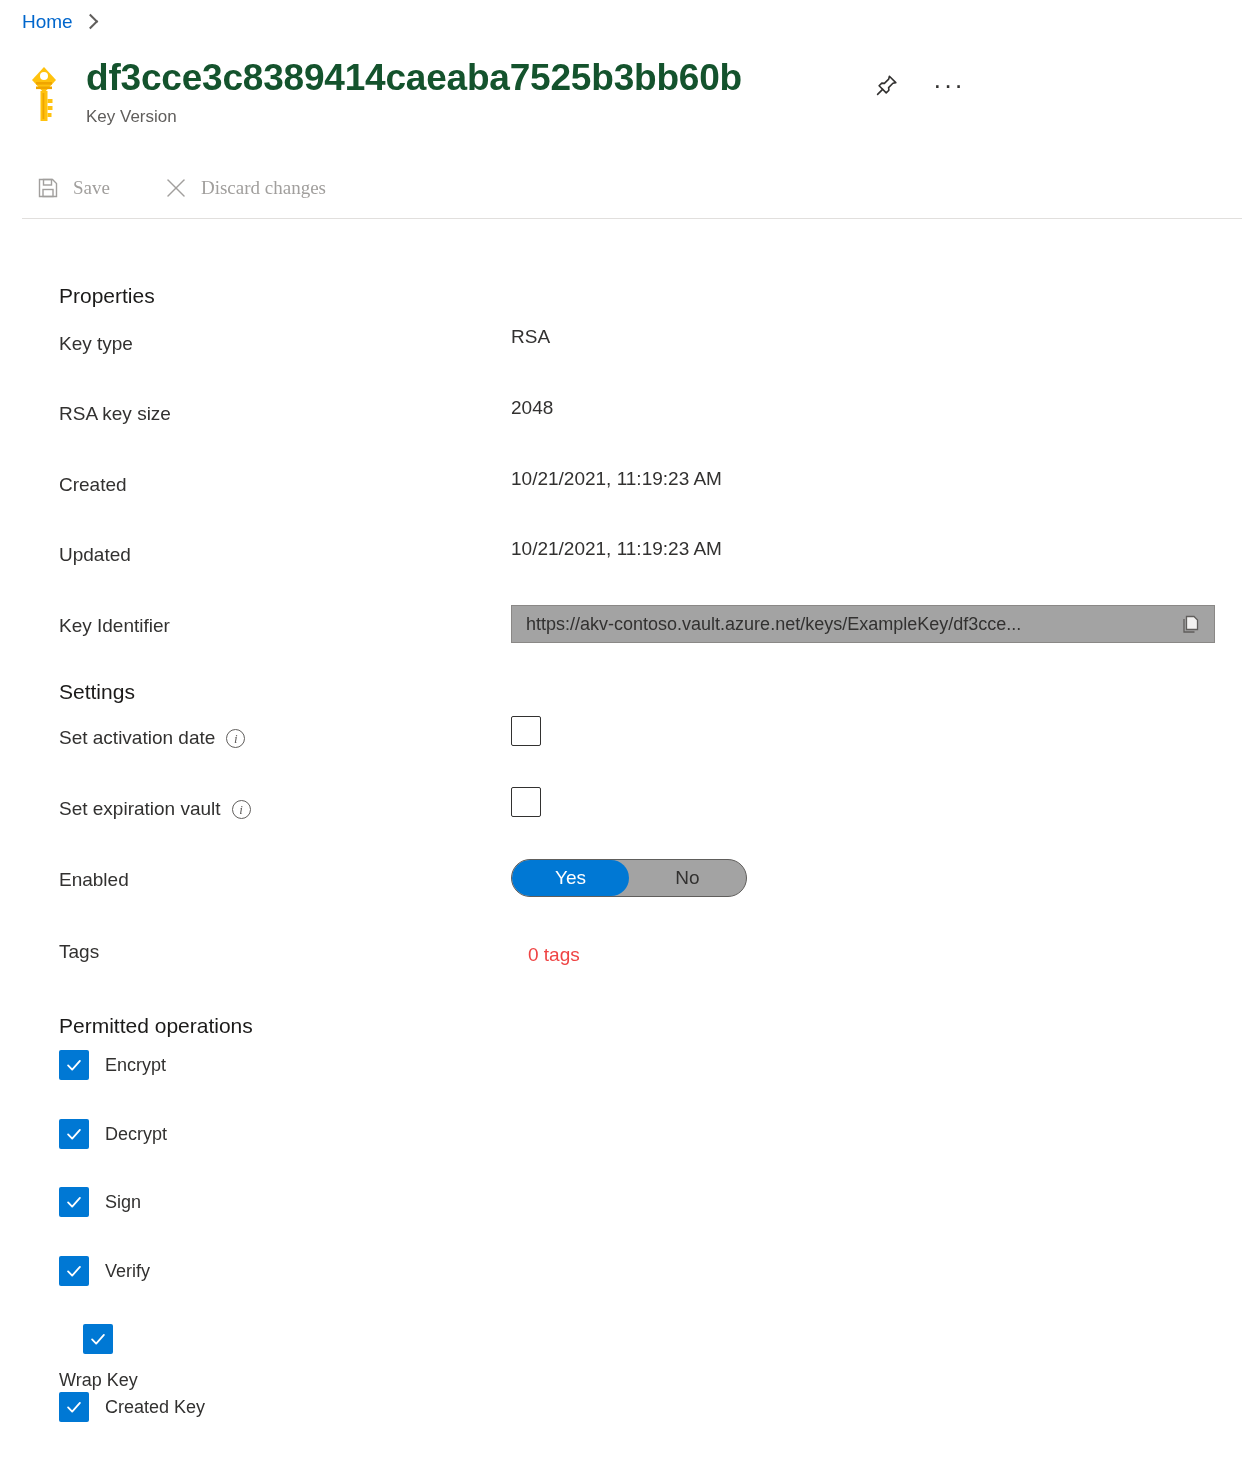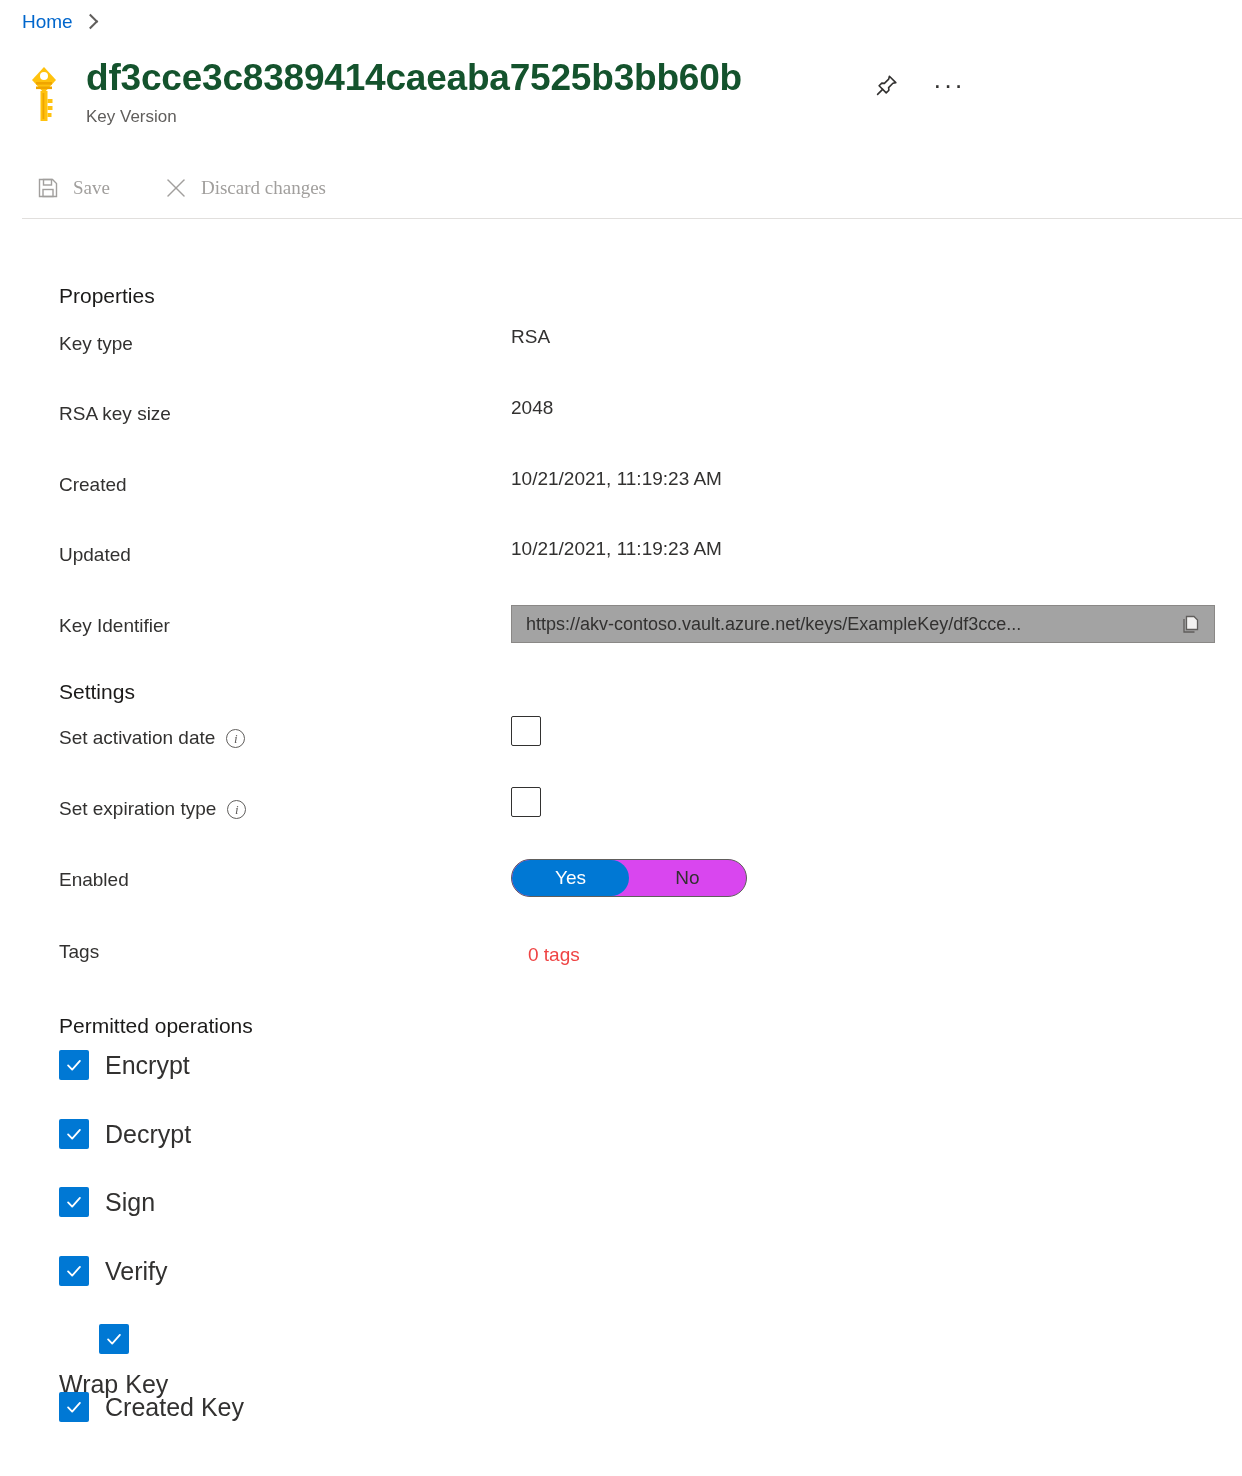--- a/index.html
+++ b/index.html
@@ -209,34 +209,34 @@
   .op-box {
     width: 30px;
     height: 30px;
     background: #0078d4;
     border-radius: 2px;
     flex: 0 0 30px;
     display: flex;
     align-items: center;
     justify-content: center;
   }
-  .op-label { font-size: 25px; color: #323130; }
+  .op-label { font-size: 18px; color: #323130; }
 
   
   .toggle {
     position: absolute;
     left: 511px;
     top: 859px;
     width: 236px;
     height: 38px;
     border: 1px solid #605e5c;
     border-radius: 19px;
     display: flex;
     align-items: center;
-    background: #d946ef;
+    background: #a3a3a3;
     cursor: pointer;
     overflow: hidden;
   }
   .toggle-opt {
     width: 50%;
     height: 100%;
     display: flex;
     align-items: center;
     justify-content: center;
     font-size: 19px;
@@ -355,21 +355,21 @@
 
 <div class="section-head" style="top:680px;">Settings</div>
 
 <div class="row-label label-with-info" style="top:727px;">
   <span>Set activation date</span>
   <span class="info-icon">i</span>
 </div>
 <div class="cbox" style="left:511px;top:716px;"></div>
 
 <div class="row-label label-with-info" style="top:798px;">
-  <span>Set expiration type</span>
+  <span>Set expiration vault</span>
   <span class="info-icon">i</span>
 </div>
 <div class="cbox" style="left:511px;top:787px;"></div>
 
 <div class="row-label" style="top:869px;">Enabled</div>
 <div class="toggle">
   <div class="toggle-opt on">Yes</div>
   <div class="toggle-opt off">No</div>
 </div>
 

